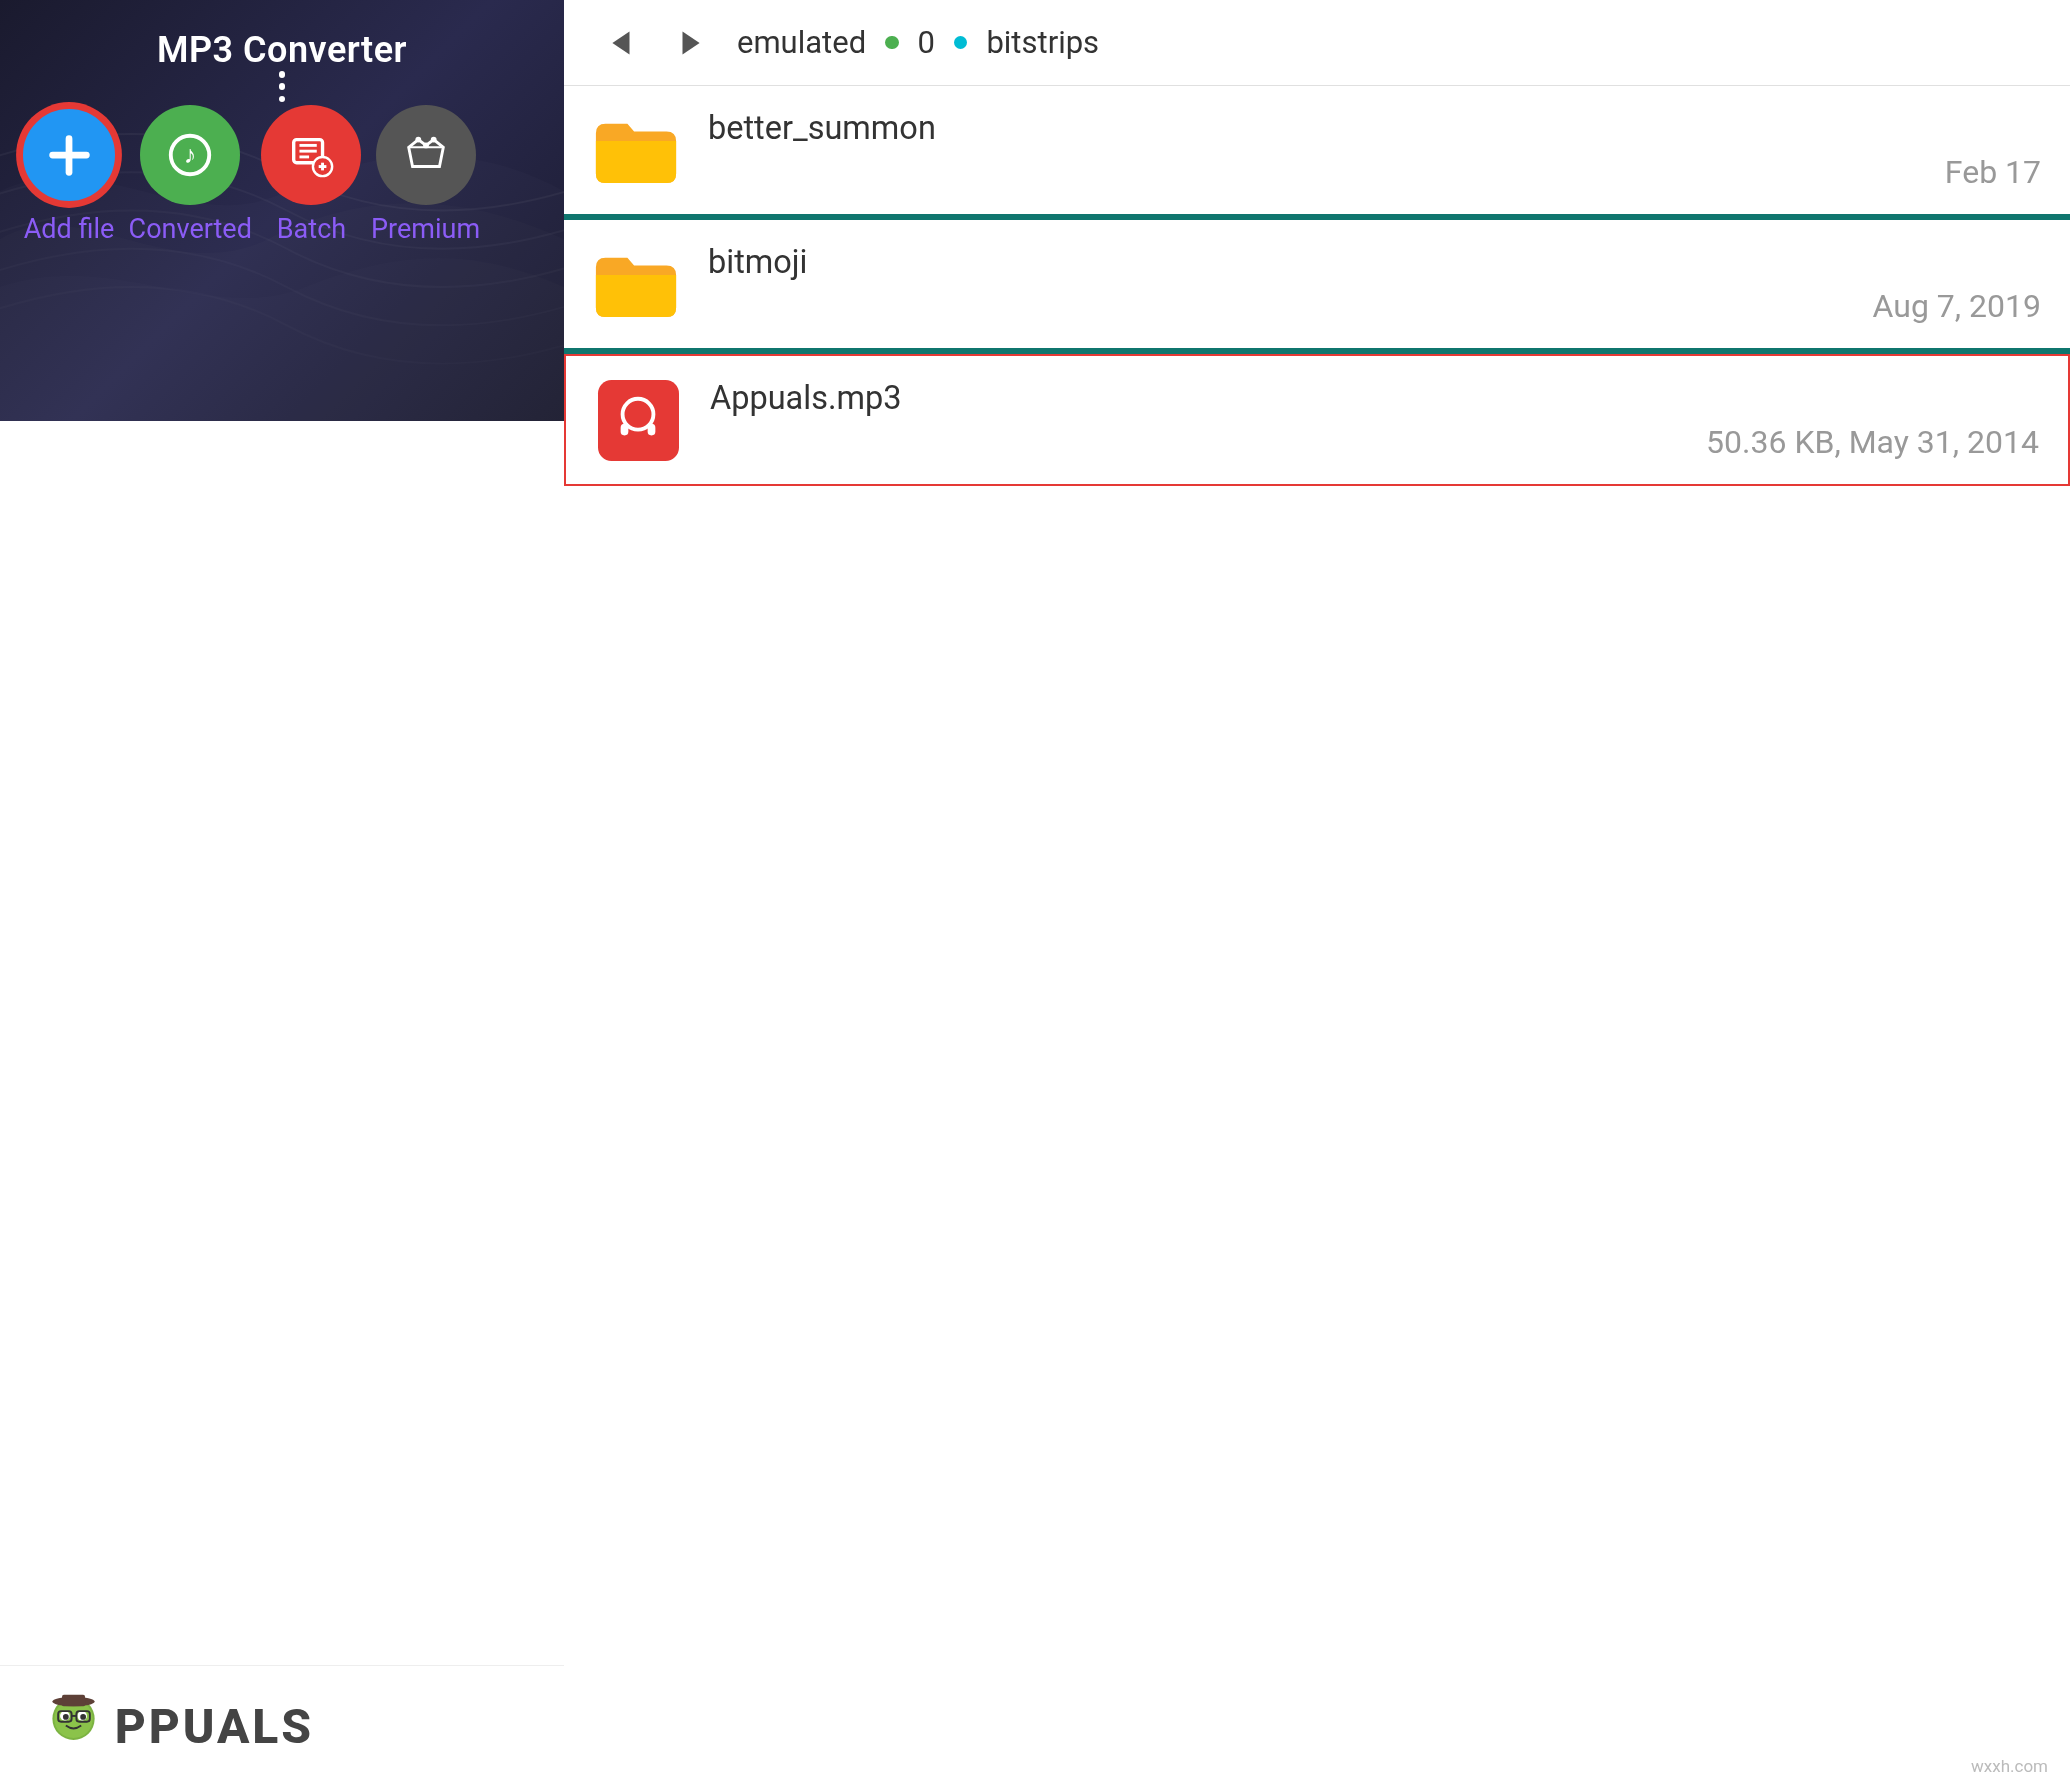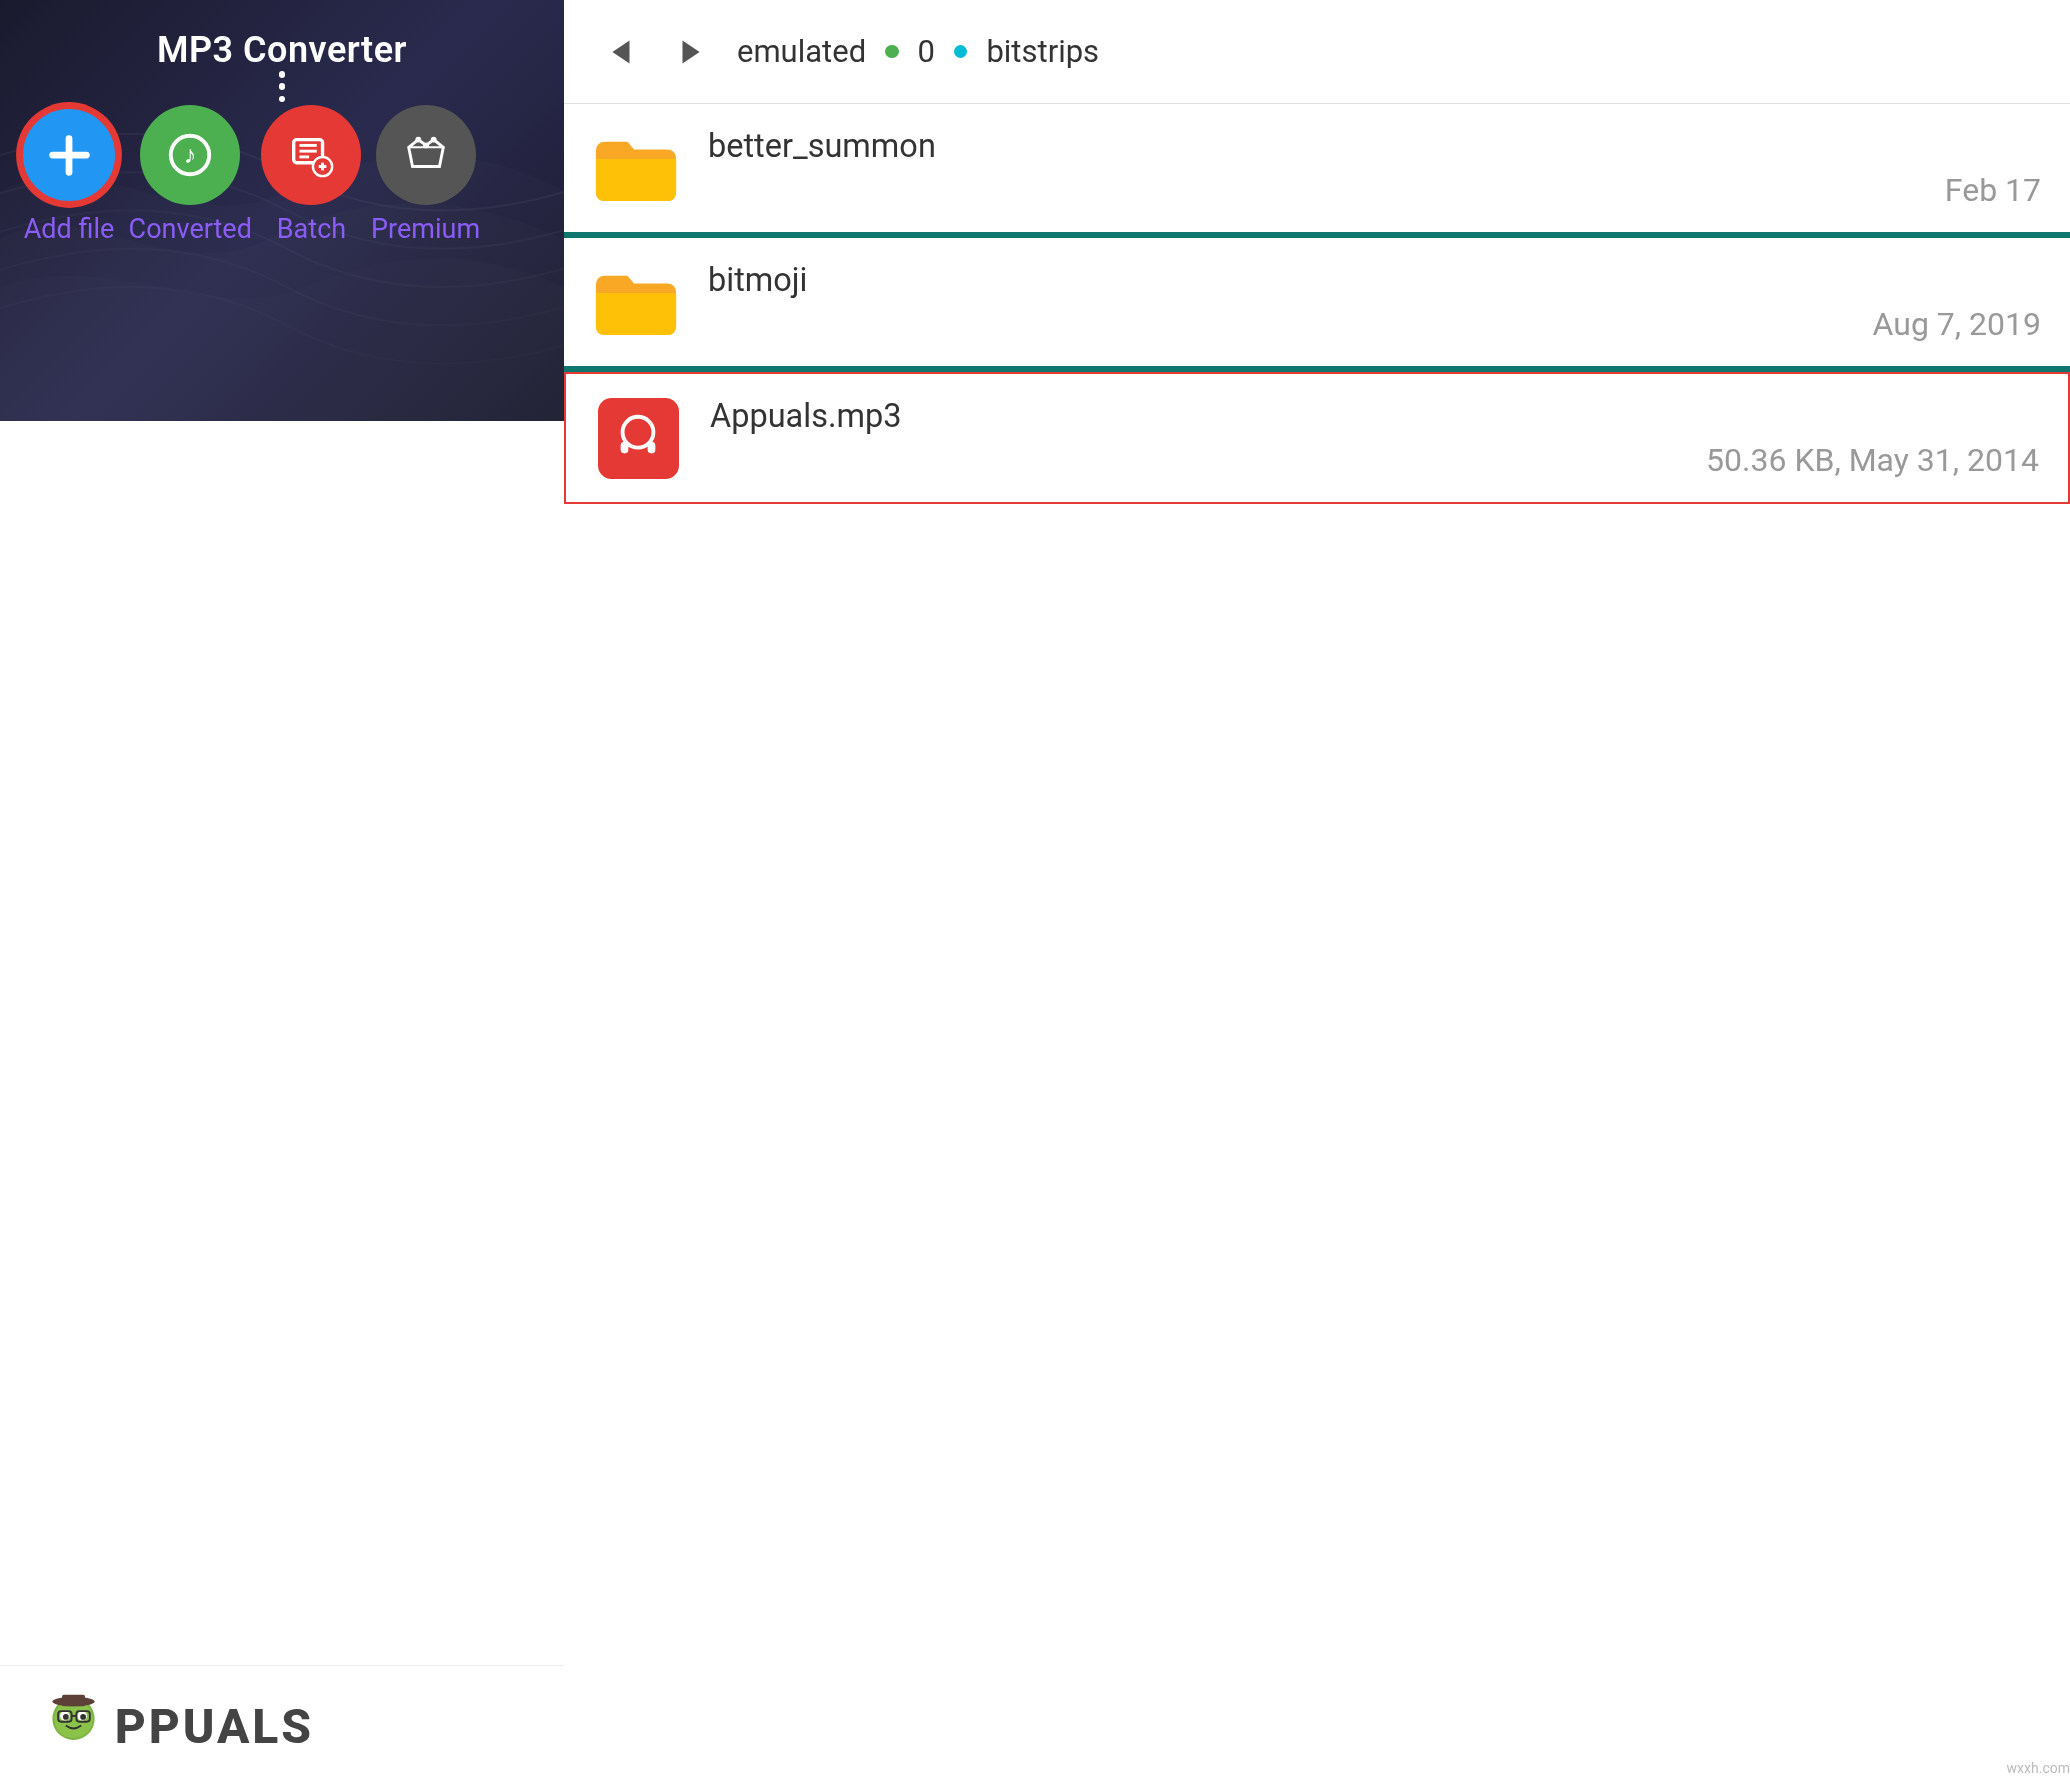--- a/index.html
+++ b/index.html
@@ -146,21 +146,21 @@
       flex-direction: column;
     }
 
     
     .browser-topbar {
       display: flex;
       align-items: center;
       padding: 19px 29px;
       background: #ffffff;
       border-bottom: 1px solid #e0e0e0;
-      height: 104px;
+      height: 86px;
       gap: 19px;
     }
 
     .nav-btn {
       width: 53px;
       height: 53px;
       display: flex;
       align-items: center;
       justify-content: center;
       cursor: pointer;
@@ -269,22 +269,22 @@
     .file-meta-row {
       display: flex;
       justify-content: flex-end;
       margin-top: 5.7px;
     }
 
     
     .watermark {
       position: absolute;
       bottom: 9.6px;
-      right: 0;
-      font-size: 14px;
+      right: 22px;
+      font-size: 17px;
       color: #bbb;
     }
 
     .appuals-logo {
       display: flex;
       align-items: center;
       padding: 24px 38px;
       background: #fff;
       border-top: 1px solid #eee;
       gap: 4.8px;

